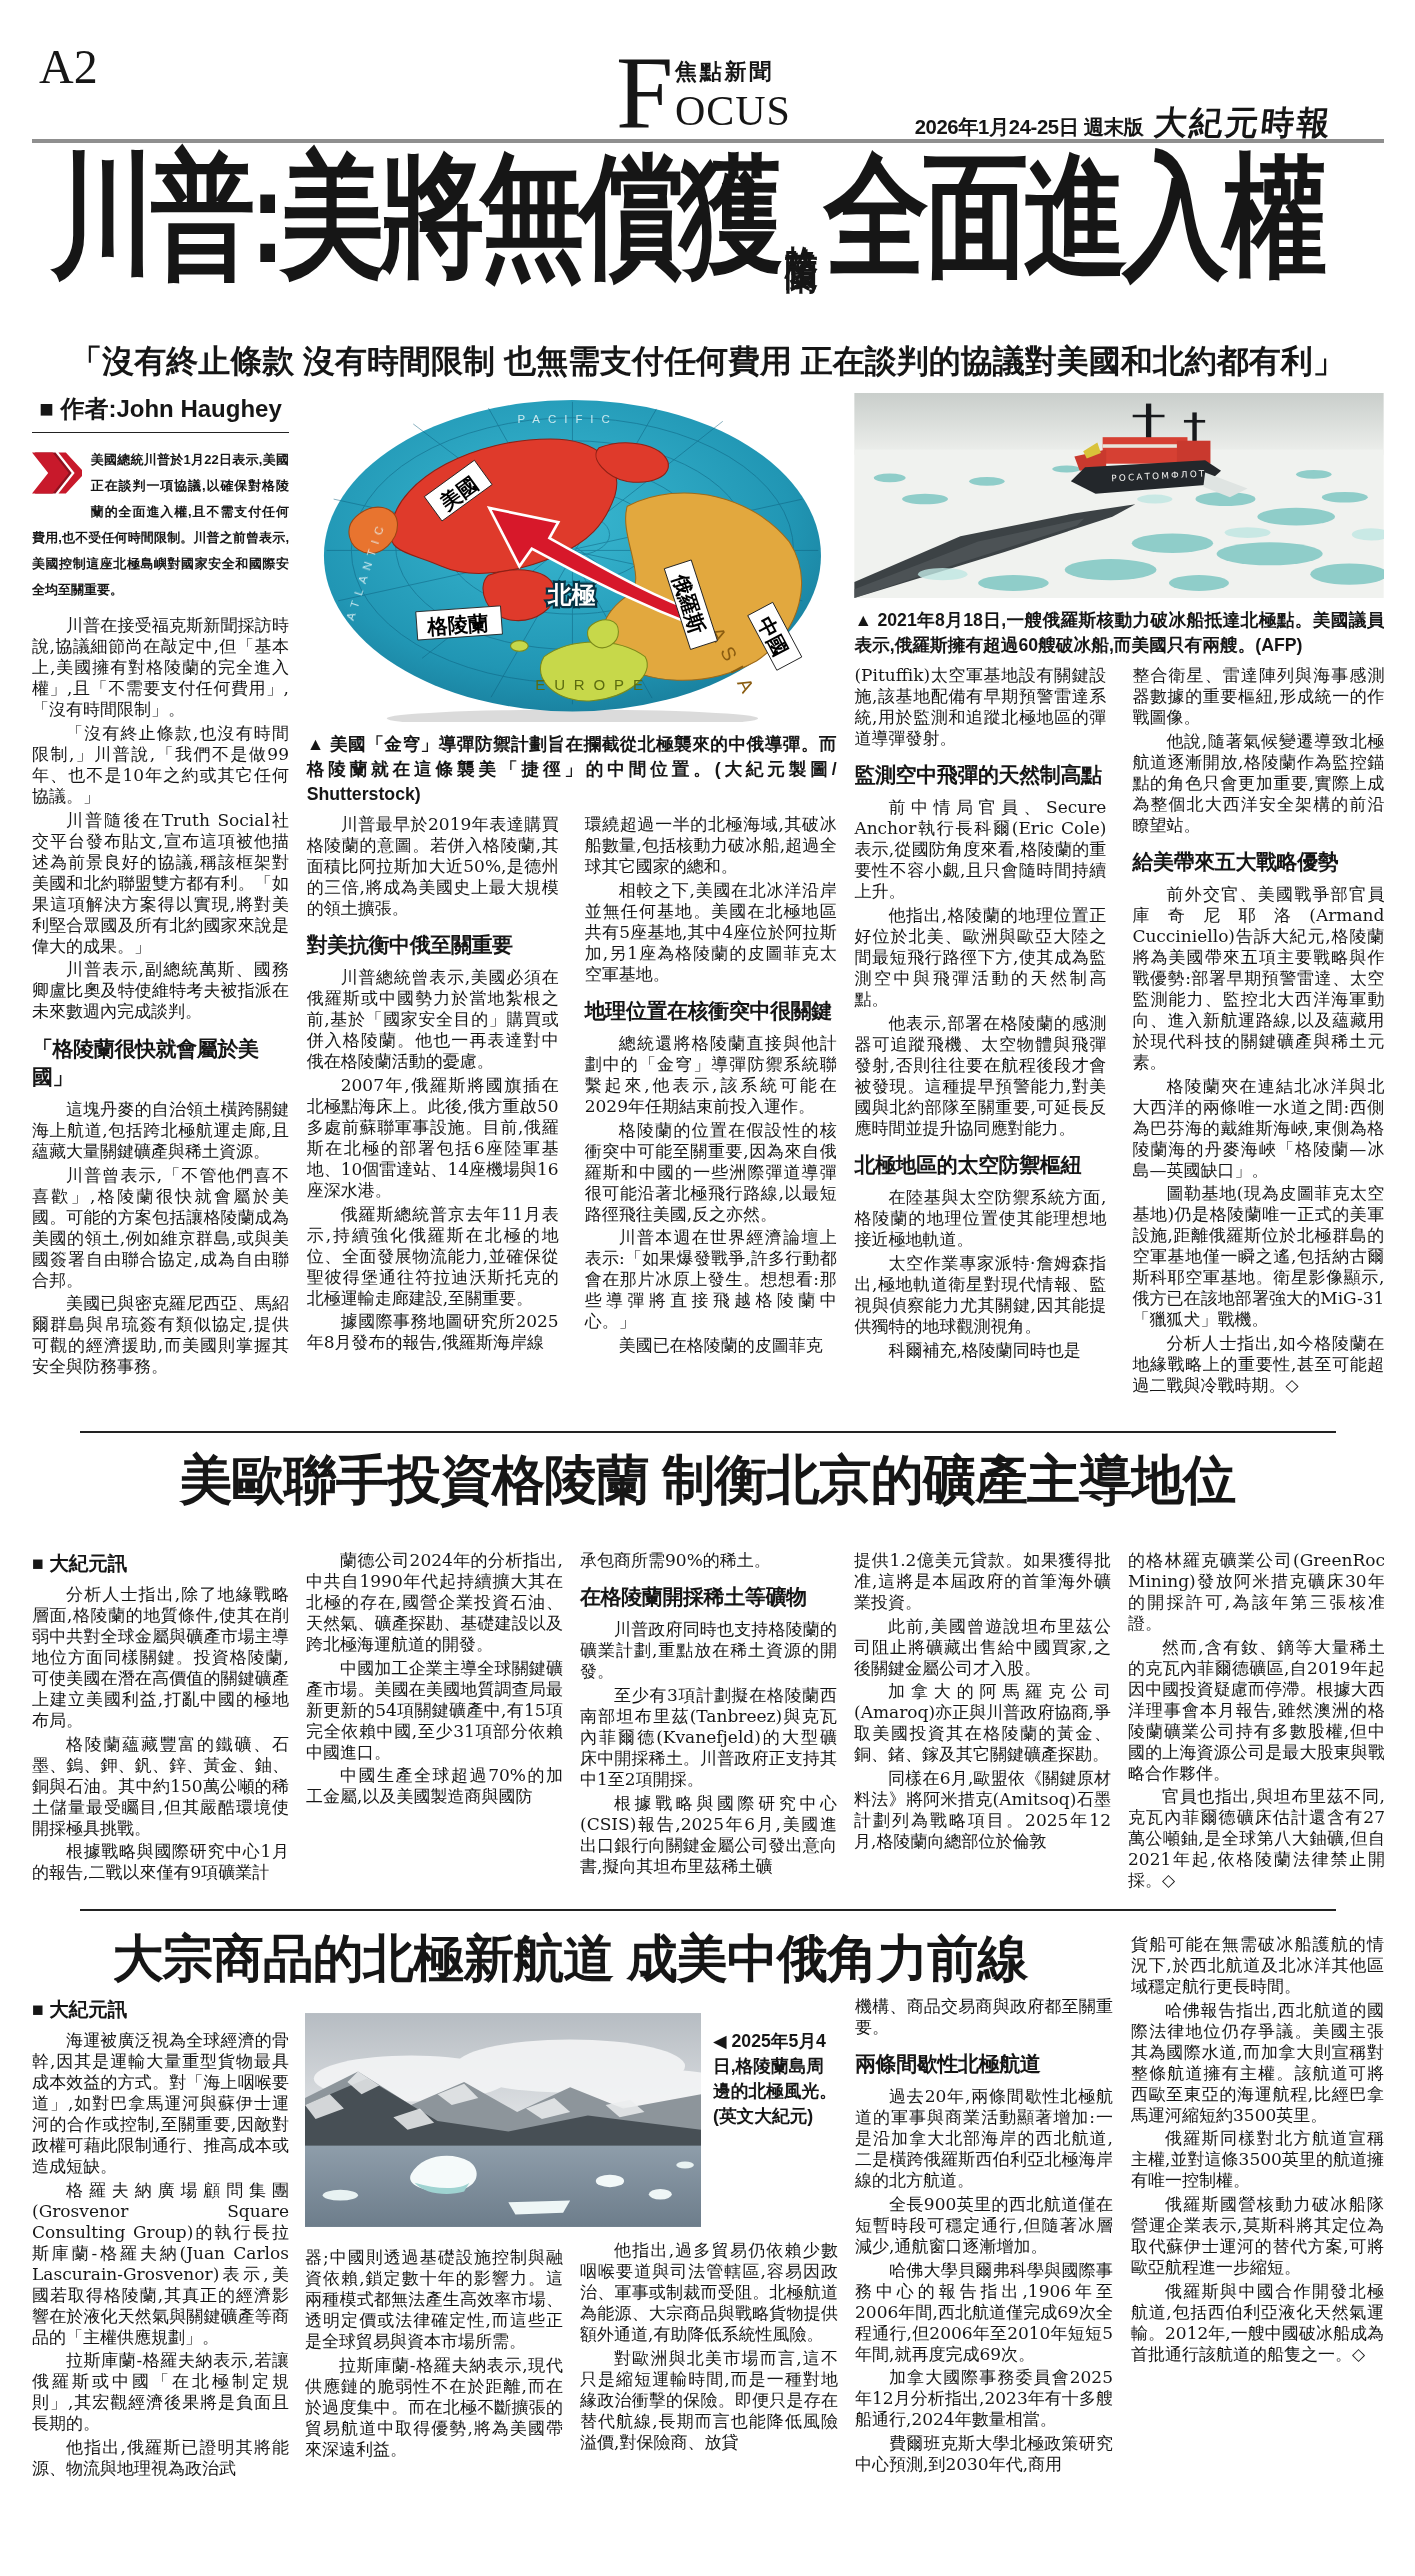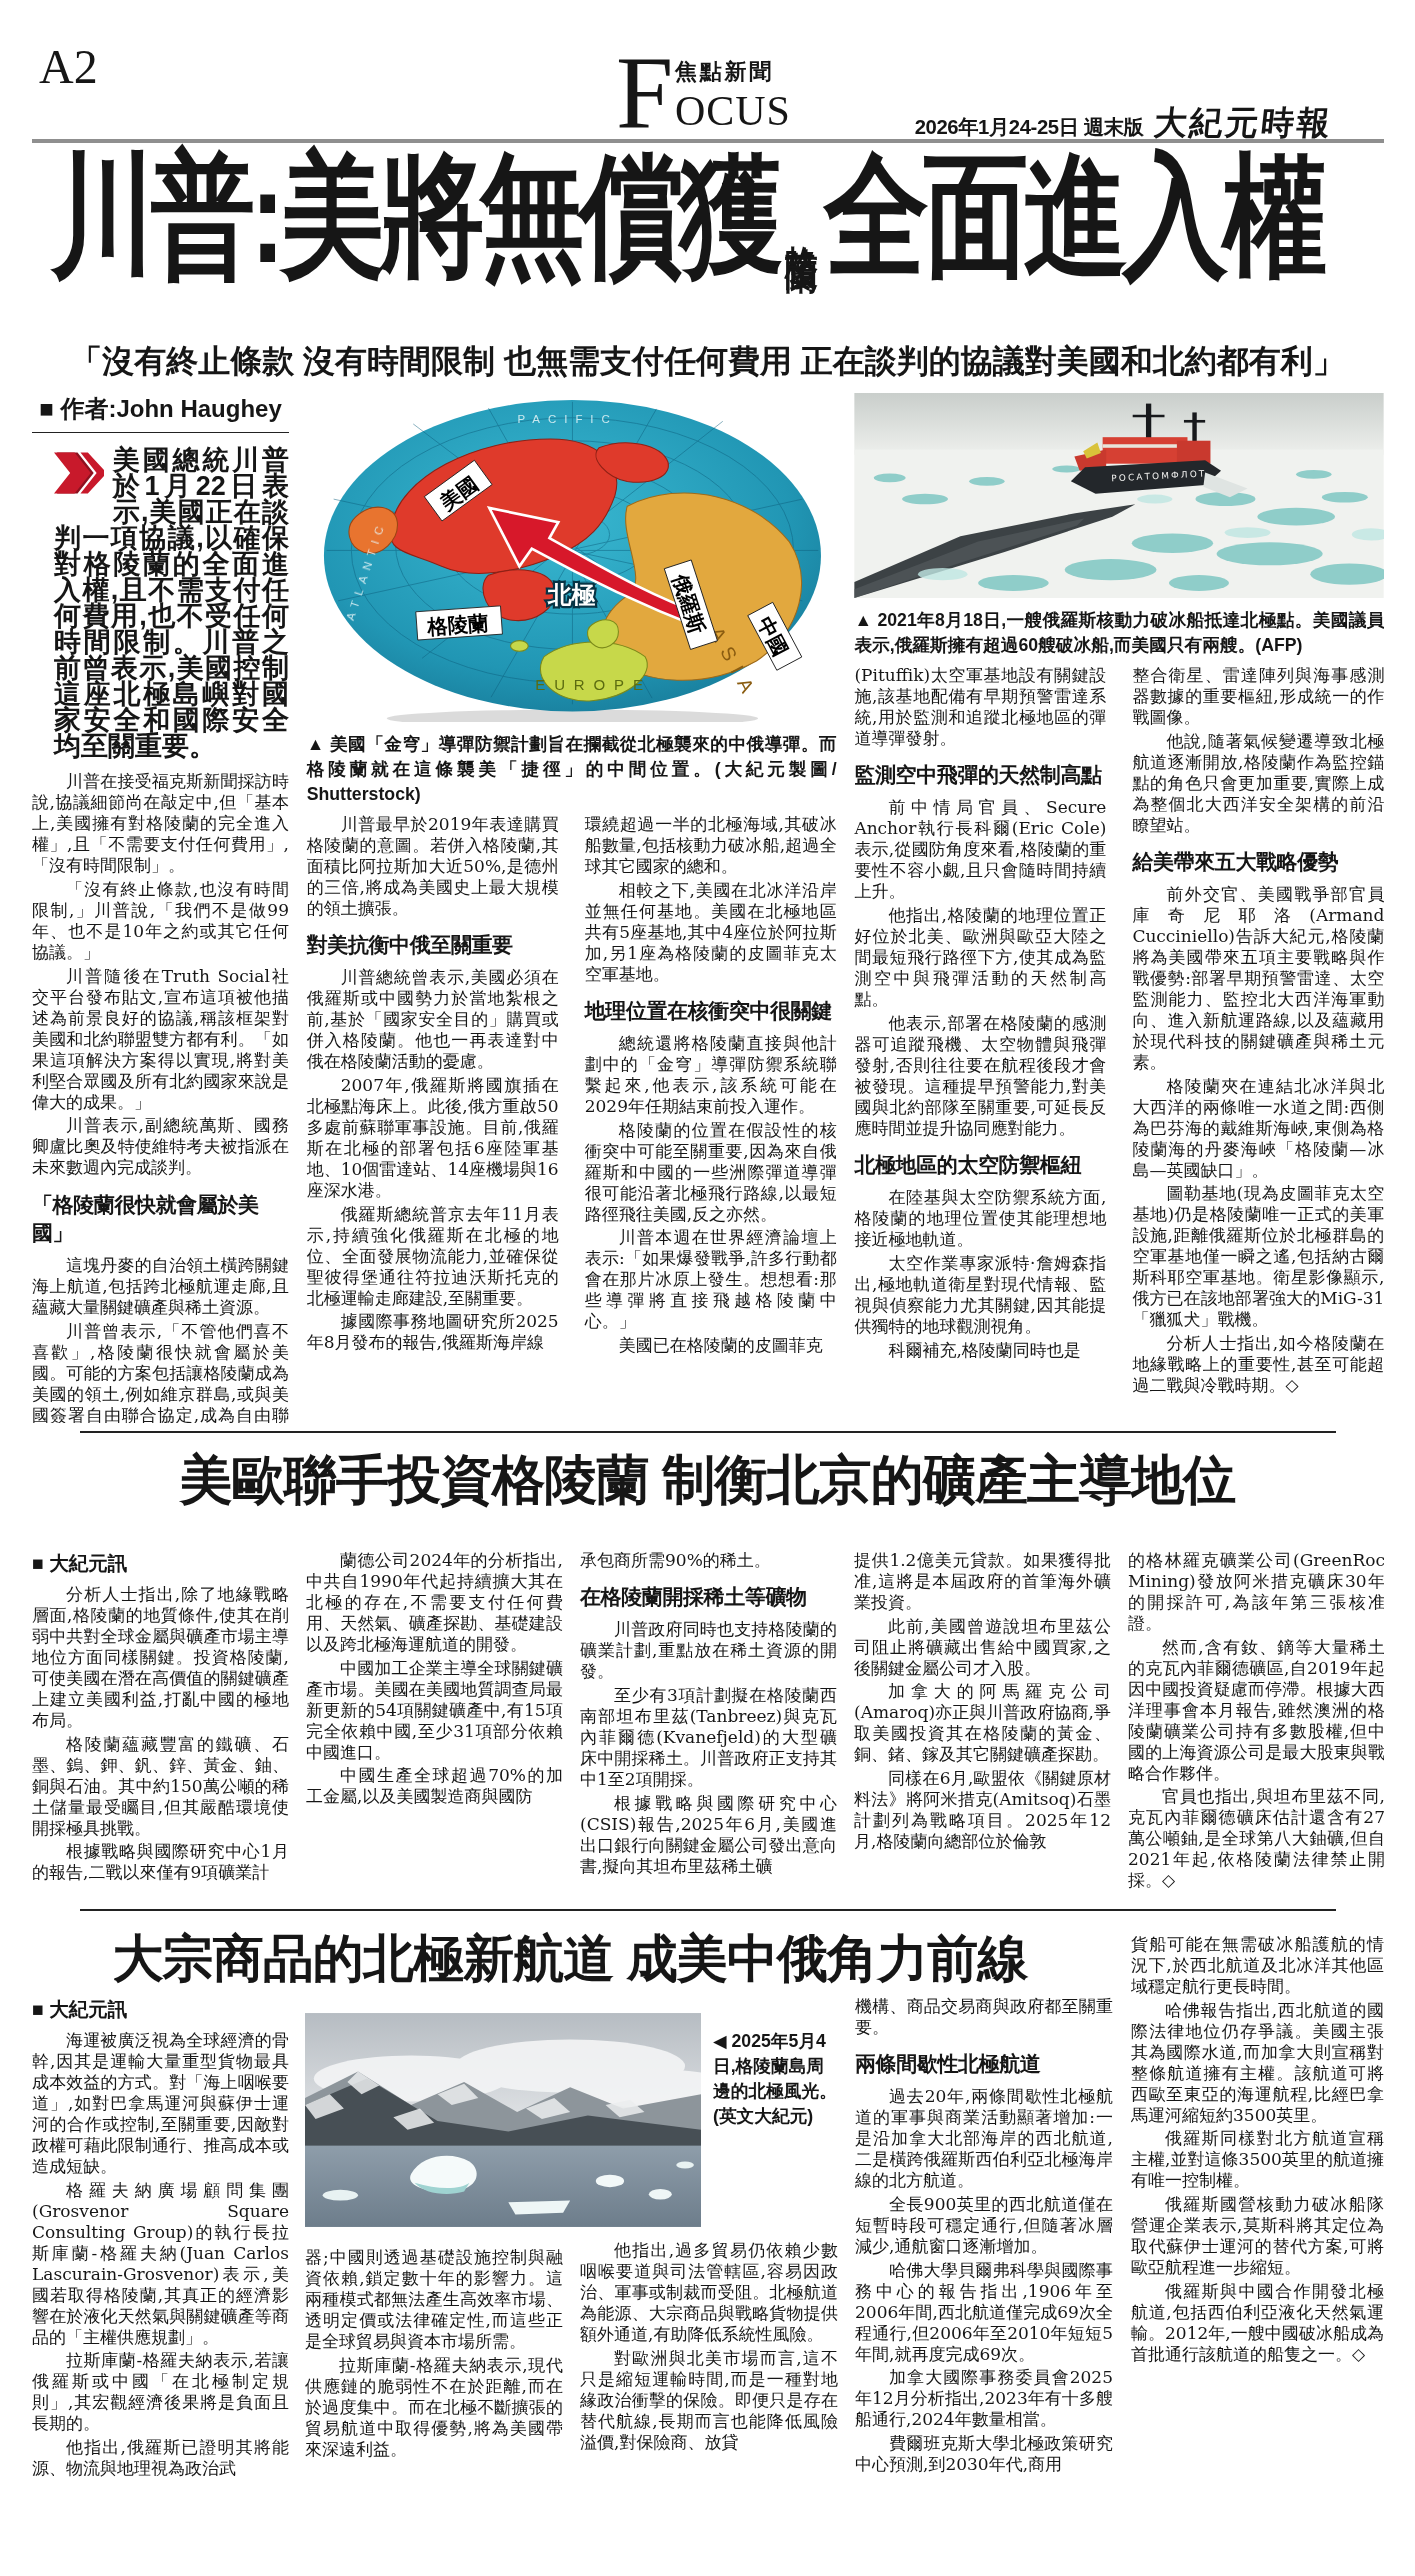--- a/index.html
+++ b/index.html
@@ -22,21 +22,21 @@
   
   .a1head{position:absolute;left:51px;top:149px;width:1327px;height:175px;}
   .a1head .inner{display:flex;align-items:center;gap:3.5px;transform:scaleX(0.78);transform-origin:left center;white-space:nowrap;font-weight:900;font-size:134px;line-height:1;letter-spacing:-6.2px;}
   .a1head .stack{writing-mode:vertical-rl;text-orientation:upright;font-size:42px;font-weight:900;letter-spacing:2.7px;line-height:1.05;margin:0 3.5px;}
   .a1sub{position:absolute;left:35px;top:340px;width:1345px;text-align:center;font-weight:bold;font-size:32px;}
 
   
   .a1cols{position:absolute;left:32px;top:393px;width:1352px;height:1030px;display:grid;grid-template-columns:257px 530px 530px;column-gap:17.7px;overflow:hidden;}
   .twocol{display:grid;grid-template-columns:1fr 1fr;column-gap:26px;}
   .byline{font-weight:bold;font-size:24px;border-bottom:1.8px solid #222;padding-bottom:7px;margin-bottom:14px;text-align:center;}
-  .lead{font-weight:bold;font-size:27px;line-height:26px;text-align:justify;margin-bottom:12.4px;margin-left:22px;}
+  .lead{font-weight:bold;font-size:13px;line-height:26px;text-align:justify;margin-bottom:12.4px;}
   .chev{float:left;margin:4.4px 8.8px 1.8px 0;}
   p.body{font-size:17px;line-height:21px;text-align:justify;text-indent:2em;margin-bottom:2.7px;}
   p.cont{text-indent:0;}
   .subhead{font-family:"Liberation Sans","DejaVu Sans",sans-serif;font-weight:bold;font-size:21px;margin:12.4px 0 8px;letter-spacing:-0.4px;}
   figure{margin-bottom:7px;}
   figcaption{font-weight:bold;font-size:17.7px;line-height:25px;text-align:justify;margin-top:7px;}
 
   .rule{position:absolute;left:80px;width:1256px;height:1.8px;background:#222;}
   #rule1{top:1431px;} #rule2{top:1909px;}
 
@@ -305,21 +305,21 @@
   <div>
     <div class="tag sans">■ 大紀元訊</div>
     <div class="pgroup">
         <p class="body">分析人士指出,除了地緣戰略層面,格陵蘭的地質條件,使其在削弱中共對全球金屬與礦產市場主導地位方面同樣關鍵。投資格陵蘭,可使美國在潛在高價值的關鍵礦產上建立美國利益,打亂中國的極地布局。</p>
         <p class="body">格陵蘭蘊藏豐富的鐵礦、石墨、鎢、鉀、釩、鋅、黃金、鈾、銅與石油。其中約150萬公噸的稀土儲量最受矚目,但其嚴酷環境使開採極具挑戰。</p>
         <p class="body">根據戰略與國際研究中心1月的報告,二戰以來僅有9項礦業計</p>
       </div>
   </div>
   <div>
     <div class="pgroup">
-        <p class="body">蘭德公司2024年的分析指出,中共自1990年代起持續擴大其在北極的存在,不需要支付任何費用、天然氣、礦產探勘、基礎建設以及跨北極海運航道的開發。</p>
+        <p class="body">蘭德公司2024年的分析指出,中共自1990年代起持續擴大其在北極的存在,國營企業投資石油、天然氣、礦產探勘、基礎建設以及跨北極海運航道的開發。</p>
         <p class="body">中國加工企業主導全球關鍵礦產市場。美國在美國地質調查局最新更新的54項關鍵礦產中,有15項完全依賴中國,至少31項部分依賴中國進口。</p>
         <p class="body">中國生產全球超過70%的加工金屬,以及美國製造商與國防</p>
       </div>
   </div>
   <div>
     <p class="body cont">承包商所需90%的稀土。</p>
     <h3 class="subhead">在格陵蘭開採稀土等礦物</h3>
     <div class="pgroup">
         <p class="body">川普政府同時也支持格陵蘭的礦業計劃,重點放在稀土資源的開發。</p>
         <p class="body">至少有3項計劃擬在格陵蘭西南部坦布里茲(Tanbreez)與克瓦內菲爾德(Kvanefjeld)的大型礦床中開採稀土。川普政府正支持其中1至2項開採。</p>

